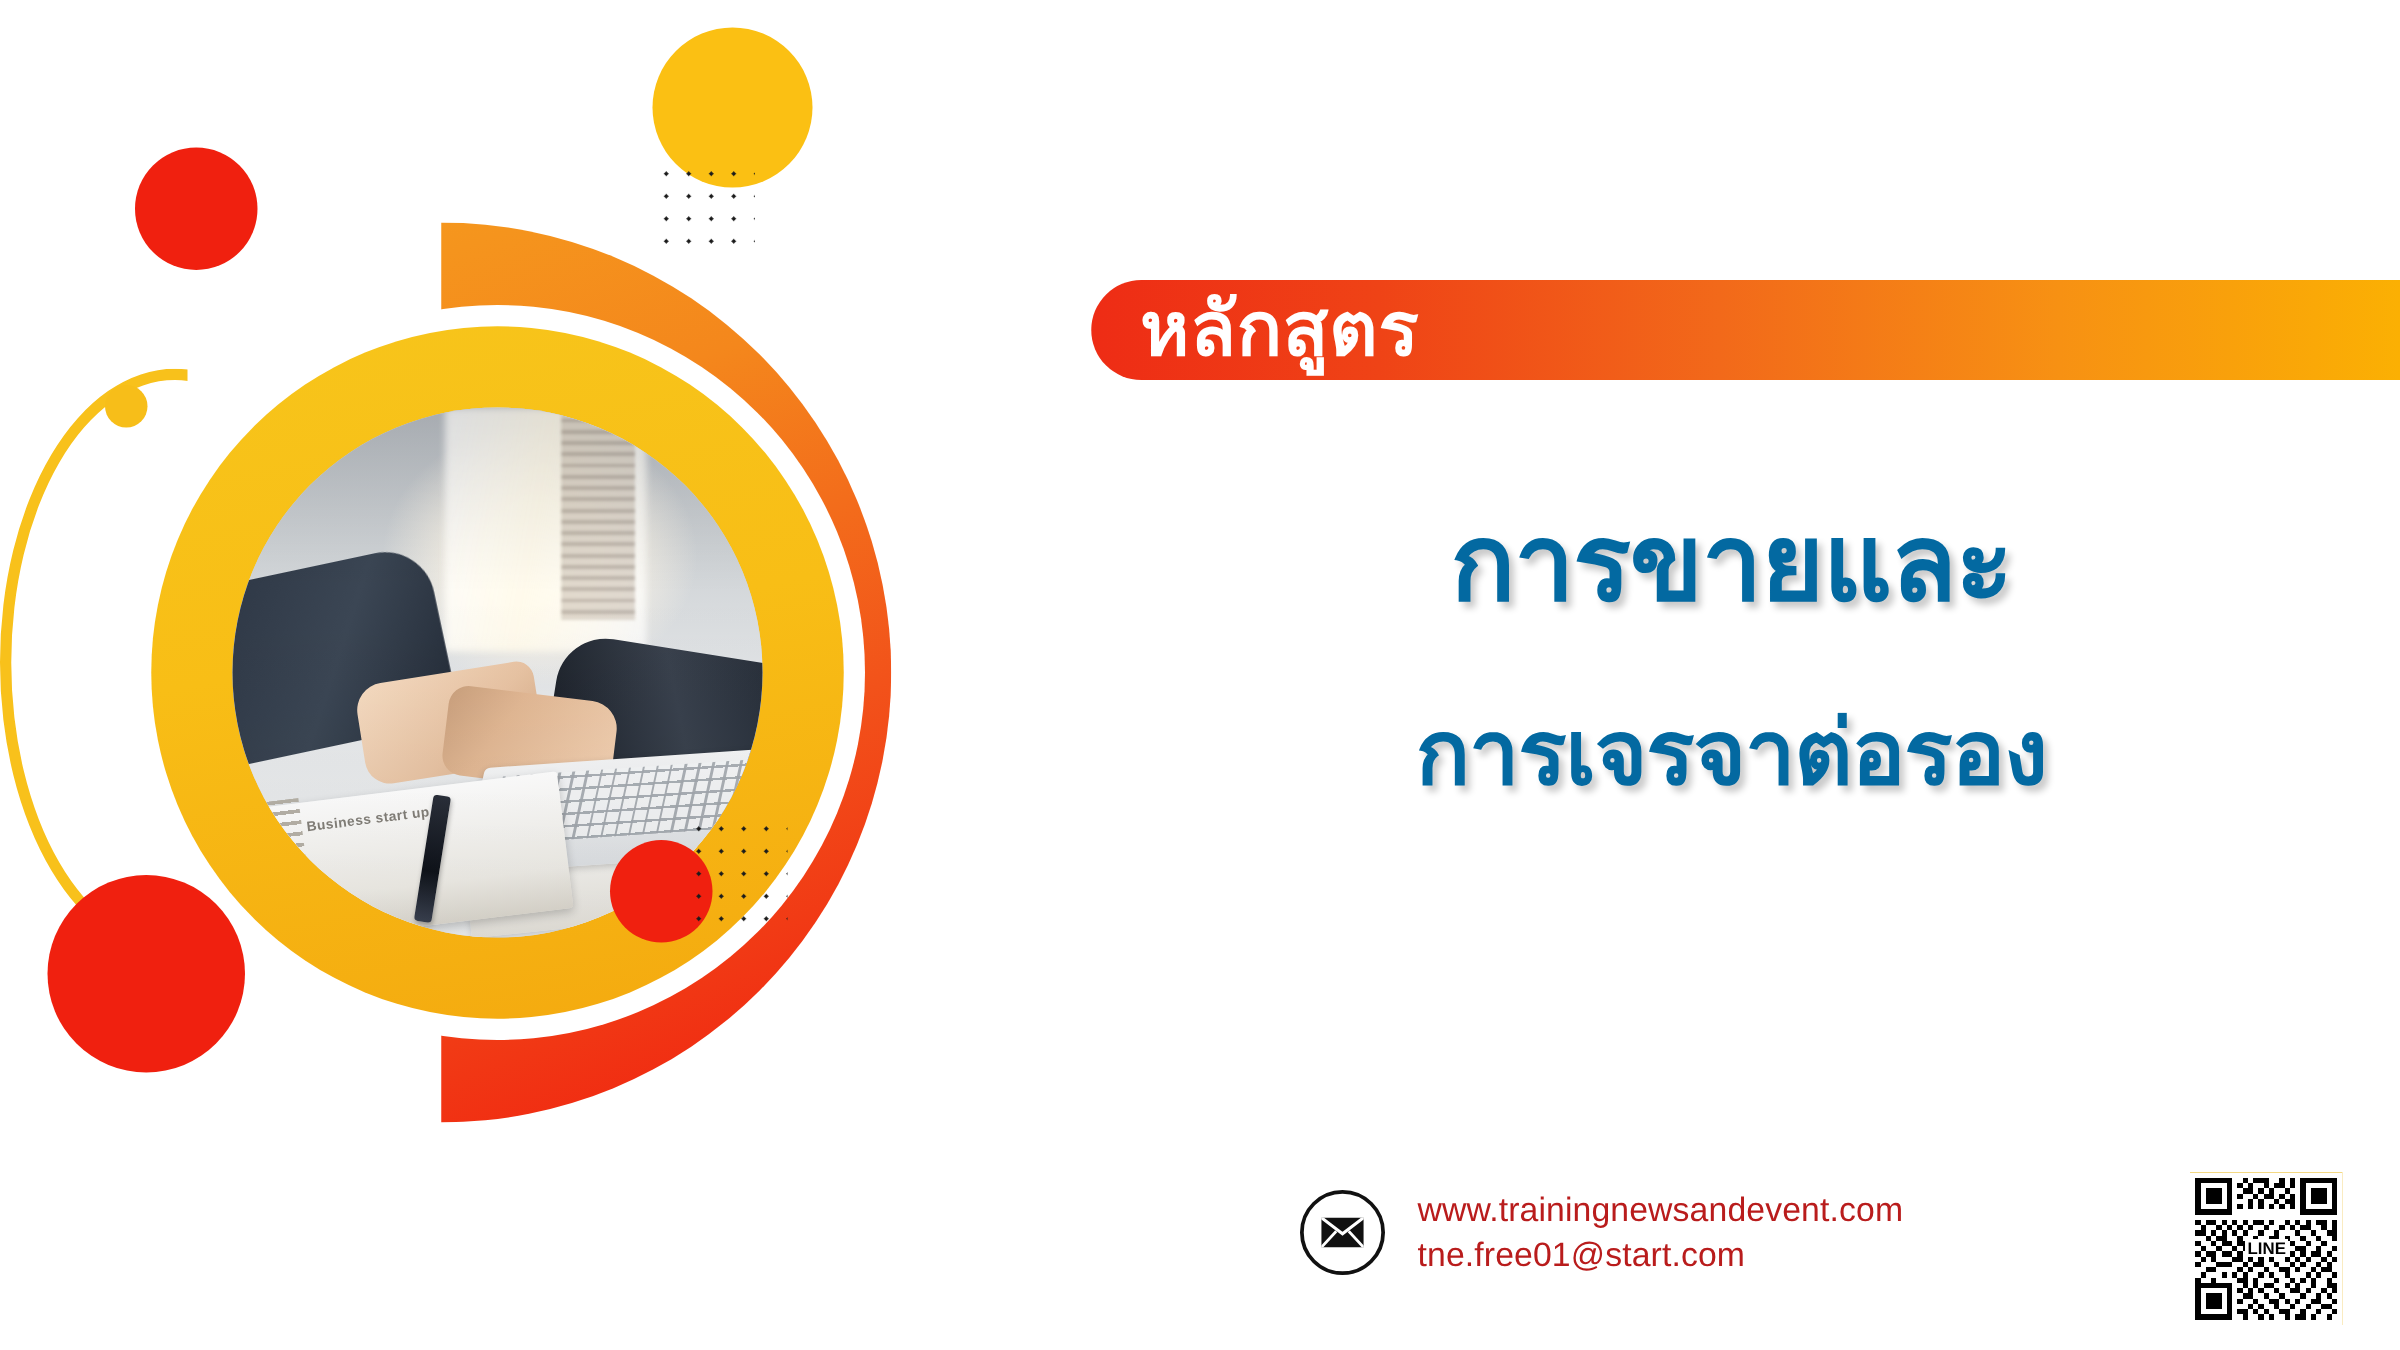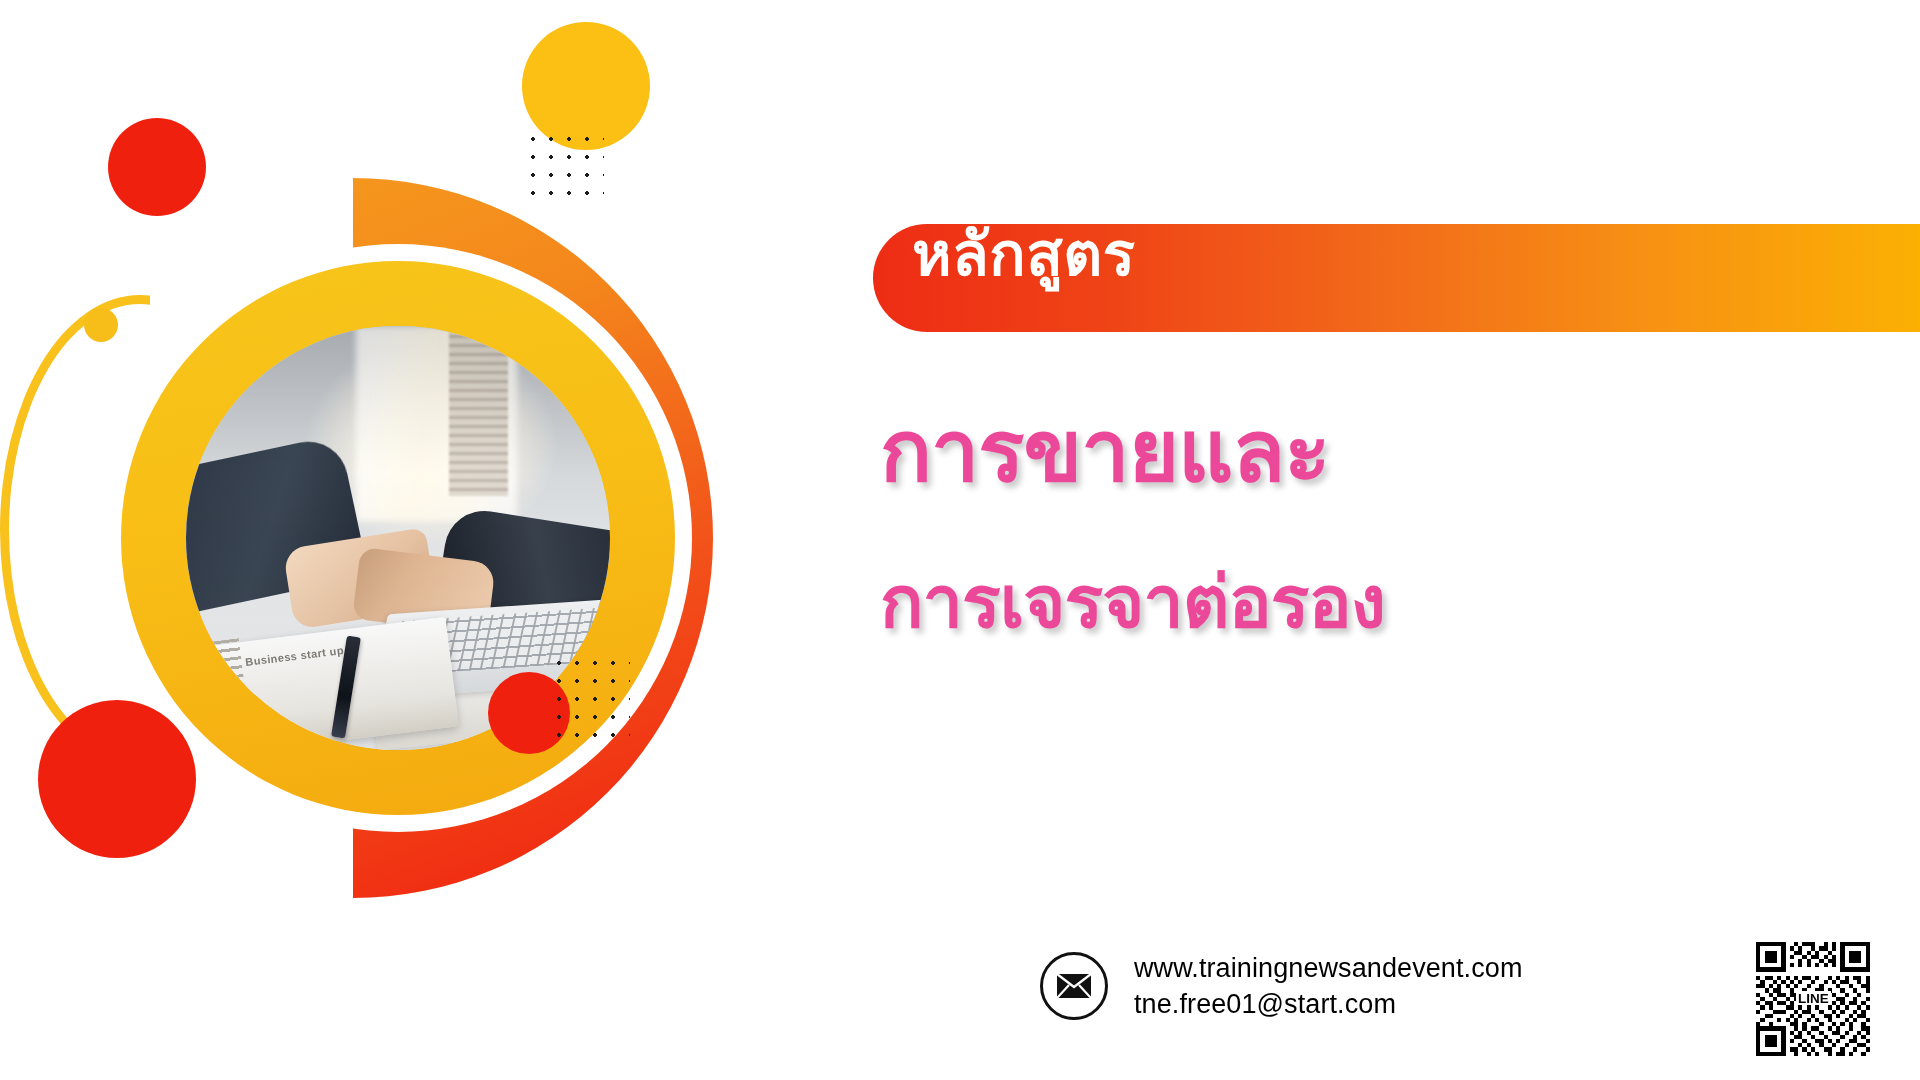--- a/index.html
+++ b/index.html
@@ -220,41 +220,42 @@
     background-size:18px 18px;
     background-position:2px 2px;
   }
   .dotgrid-top{left:522px;top:128px;width:82px;height:70px;}
   .dotgrid-bottom{left:548px;top:652px;width:82px;height:88px;}
 
   
   .ribbon{
     position:absolute;
     left:873px;top:224px;
-    width:1047px;height:108px;
+    width:1047px;height:80px;
     background:linear-gradient(90deg,#EE2C15 0%,#EF4316 22%,#F2691A 48%,#F79113 74%,#FBB003 100%);
     border-radius:55px 0 0 55px;
-    display:flex;
+    display:flex;align-items:center;
   }
   .ribbon-text{
     color:#ffffff;
     font-size:60px;
     font-weight:700;
     letter-spacing:.5px;
     margin-left:39px;
     line-height:1;
     font-family:"DejaVu Sans","Liberation Sans",sans-serif;
     white-space:nowrap;
   }
 
   .headline{
     position:absolute;
     left:880px;top:396px;
     width:1010px;
-    color:#ec4899;
+    text-align:center;
+    color:#0369a1;
     font-weight:700;
     font-size:86px;
     line-height:1.30;
     font-family:"DejaVu Sans","Liberation Sans",sans-serif;
     text-shadow:4px 5px 6px rgba(0,0,0,.22);
     letter-spacing:-1px;
   }
   .headline .l2{display:block;font-size:72px;margin-top:48px;}
 
   
@@ -266,21 +267,21 @@
   .mail-badge{
     width:62px;height:62px;border-radius:50%;
     border:3px solid #111111;
     display:flex;align-items:center;justify-content:center;
     flex:0 0 auto;
   }
   .contact-lines{
     display:flex;flex-direction:column;justify-content:center;gap:9px;
   }
   .contact-line{
-    font-size:27px;color:#000000;
+    font-size:27px;color:#b91c1c;
     font-family:"Liberation Sans","DejaVu Sans",sans-serif;
     letter-spacing:.1px;line-height:1;white-space:nowrap;
   }
 
   
   .qr{
     position:absolute;
     left:1752px;top:938px;
     width:122px;height:122px;
     background:#eab308;

